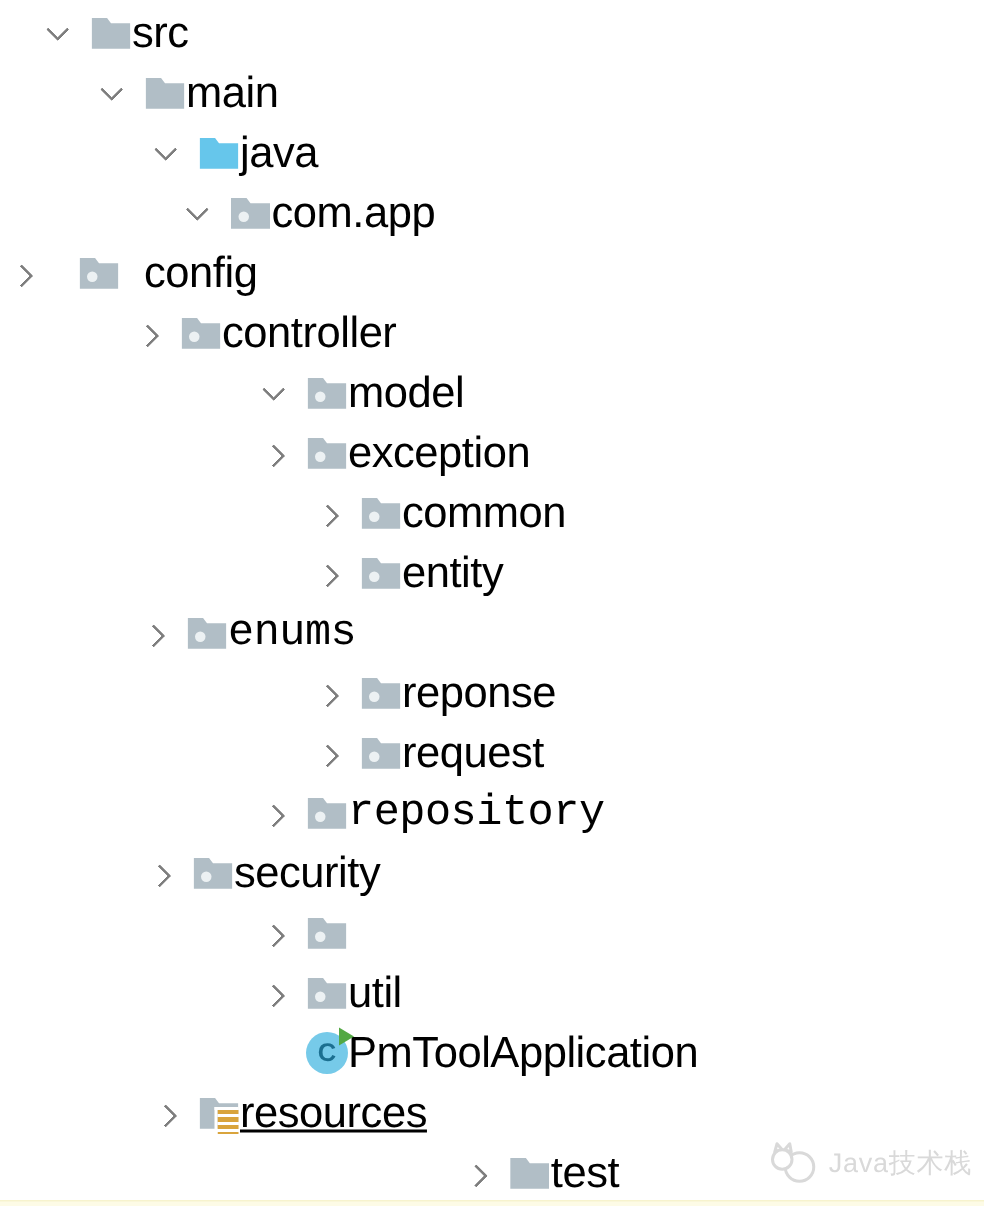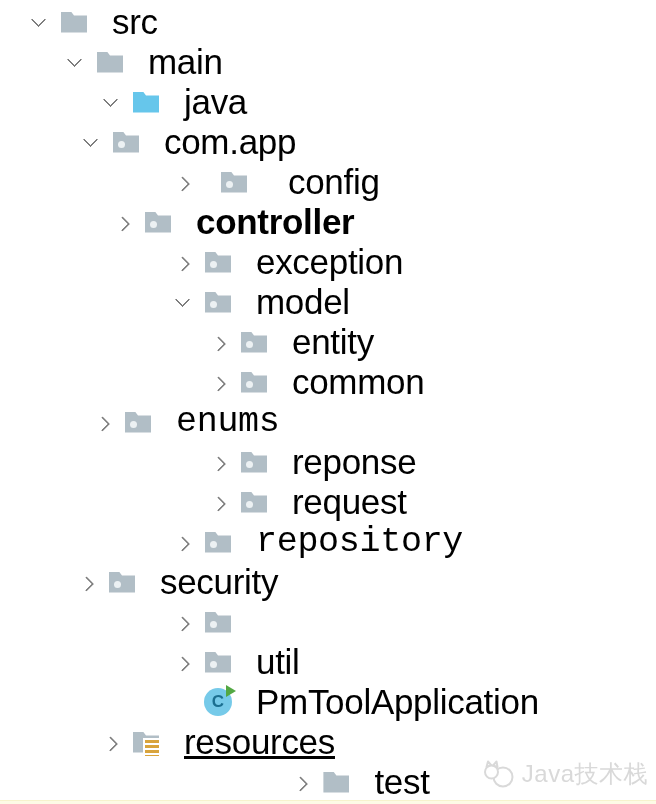--- a/index.html
+++ b/index.html
@@ -34,26 +34,26 @@
             background: repeating-linear-gradient(180deg, var(--resources-bars) 0 3px, #ffffff 3px 5px); }
 
   .classicon { position:relative; width:28px; height:28px; border-radius:50%;
             background:var(--class-circle); display:flex; align-items:center; justify-content:center; }
   .cletter  { color:var(--class-letter); font-size:17px; font-weight:700; line-height:1;
             transform: translateY(-1px); }
   .runarrow { position:absolute; right:-4px; top:-3px; width:0; height:0;
             border-top:6px solid transparent; border-bottom:6px solid transparent;
             border-left:10px solid var(--run-triangle); }
 
-  .label { margin-left:24px; font-size:35px; color:var(--text); white-space:nowrap;
+  .label { margin-left:0; font-size:29px; color:var(--text); white-space:nowrap;
            letter-spacing:-0.3px; line-height:40px; }
 
   .watermark { position:absolute; right:8px; bottom:14px; display:flex; align-items:center;
                gap:6px; color:var(--watermark); }
-  .watermark-text { font-size:24px; font-weight:500; letter-spacing:0.5px; }
+  .watermark-text { font-size:18px; font-weight:500; letter-spacing:0.5px; }
 
   .bottom-strip { position:absolute; left:0; right:0; bottom:0; height:4px;
                background:#FDFBE6; border-top:1px solid #F7F3CD; }
 </style>
 </head>
 <body>
 
 <div class="screen">
   <div class="tree">
       <div class="row" style="padding-left: 24px;">
@@ -76,83 +76,83 @@
       </div>
       <div class="row" style="padding-left: 96px;">
         <div class="chev-box">
           <span class="chev expanded"></span>
         </div>
         <div class="icon-box">
           <span class="folder src-root"></span>
         </div>
         <span class="label">java</span>
       </div>
-      <div class="row" style="padding-left: 76px; align-items: center;">
+      <div class="row" style="padding-left: 117px; align-items: center;">
         <div class="chev-box">
           <span class="chev expanded"></span>
         </div>
         <div class="icon-box">
           <span class="folder pkg"></span>
         </div>
         <span class="label">com.app</span>
       </div>
-      <div class="row" style="padding-left: 168px; gap: 16px;">
+      <div class="row" style=" gap: 16px;">
         <div class="chev-box">
           <span class="chev collapsed"></span>
         </div>
         <div class="icon-box">
           <span class="folder pkg"></span>
         </div>
         <span class="label">config</span>
       </div>
-      <div class="row" style="padding-left: 108px; font-weight: bold;">
+      <div class="row" style="padding-left: 84px;">
         <div class="chev-box">
           <span class="chev collapsed"></span>
         </div>
         <div class="icon-box">
           <span class="folder pkg"></span>
         </div>
         <span class="label">controller</span>
       </div>
       <div class="row" style="padding-left: 168px;">
         <div class="chev-box">
+          <span class="chev expanded"></span>
+        </div>
+        <div class="icon-box">
+          <span class="folder pkg"></span>
+        </div>
+        <span class="label">model</span>
+      </div>
+      <div class="row" style="padding-left: 168px;">
+        <div class="chev-box">
           <span class="chev collapsed"></span>
         </div>
         <div class="icon-box">
           <span class="folder pkg"></span>
         </div>
         <span class="label">exception</span>
       </div>
-      <div class="row" style="padding-left: 168px;">
-        <div class="chev-box">
-          <span class="chev expanded"></span>
-        </div>
-        <div class="icon-box">
-          <span class="folder pkg"></span>
-        </div>
-        <span class="label">model</span>
-      </div>
       <div class="row" style="padding-left: 204px;">
         <div class="chev-box">
           <span class="chev collapsed"></span>
         </div>
         <div class="icon-box">
           <span class="folder pkg"></span>
         </div>
+        <span class="label">common</span>
+      </div>
+      <div class="row" style="padding-left: 204px;">
+        <div class="chev-box">
+          <span class="chev collapsed"></span>
+        </div>
+        <div class="icon-box">
+          <span class="folder pkg"></span>
+        </div>
         <span class="label">entity</span>
       </div>
-      <div class="row" style="padding-left: 204px;">
-        <div class="chev-box">
-          <span class="chev collapsed"></span>
-        </div>
-        <div class="icon-box">
-          <span class="folder pkg"></span>
-        </div>
-        <span class="label">common</span>
-      </div>
       <div class="row" style="padding-left: 88px; font-family: Liberation Mono, monospace;">
         <div class="chev-box">
           <span class="chev collapsed"></span>
         </div>
         <div class="icon-box">
           <span class="folder pkg"></span>
         </div>
         <span class="label">enums</span>
       </div>
       <div class="row" style="padding-left: 204px; text-align: right;">
@@ -175,21 +175,21 @@
       </div>
       <div class="row" style="padding-left: 168px; font-family: Liberation Mono, monospace;">
         <div class="chev-box">
           <span class="chev collapsed"></span>
         </div>
         <div class="icon-box">
           <span class="folder pkg"></span>
         </div>
         <span class="label">repository</span>
       </div>
-      <div class="row" style="padding-left: 72px;">
+      <div class="row" style="padding-left: 92px;">
         <div class="chev-box">
           <span class="chev collapsed"></span>
         </div>
         <div class="icon-box">
           <span class="folder pkg"></span>
         </div>
         <span class="label">security</span>
       </div>
       <div class="row" style="padding-left: 168px;">
         <div class="chev-box">

